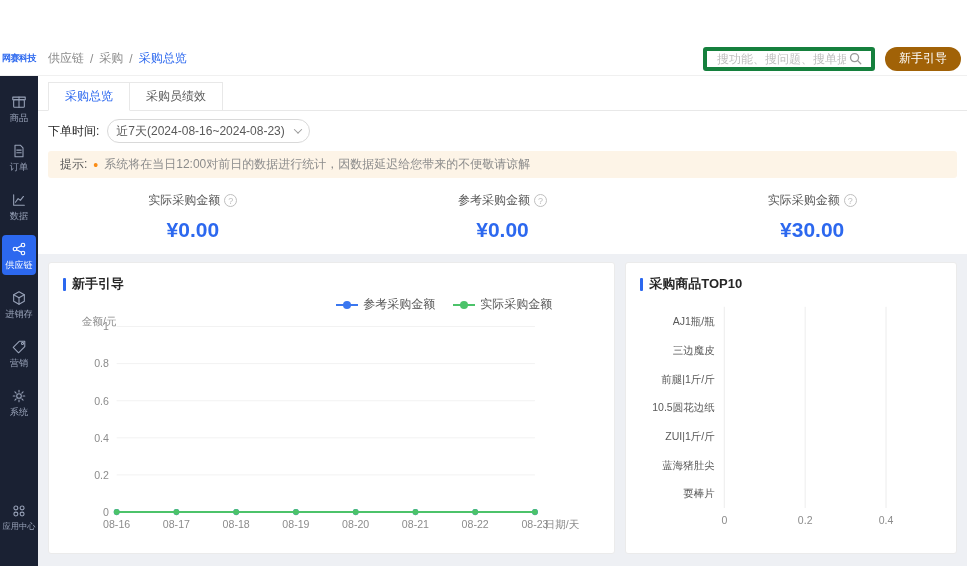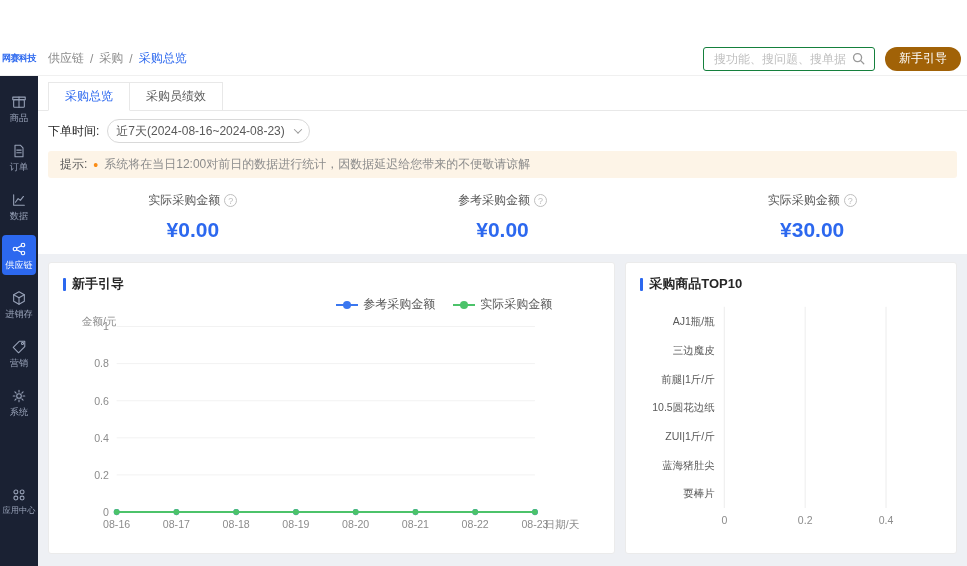--- a/index.html
+++ b/index.html
@@ -11,33 +11,33 @@
     font-size:12px; color:#333;
   }
   
   .topband { height:42px; background:#fff; }
   .topbar { height:34px; background:#fff; display:flex; align-items:center; border-bottom:1px solid #f0f0f0; }
   .logo { flex:0 0 38px; width:38px; text-align:center; font-size:9px; font-weight:bold; color:#2c68ef; letter-spacing:-0.5px; }
   .breadcrumb { margin-left:10px; display:flex; align-items:center; gap:6px; font-size:12px; color:#8c8c8c; }
   .bc-item { cursor:pointer; }
   .bc-item.active { color:#2c68ef; }
   .header-right { margin-left:auto; display:flex; align-items:center; gap:10px; padding-right:6px; }
-  .searchbox { display:flex; align-items:center; width:172px; height:24px; border:1px solid #15803d; border-radius:3px; background:#fff; padding:0 8px; }
+  .searchbox { display:flex; align-items:center; width:172px; height:24px; border:4px solid #15803d; border-radius:3px; background:#fff; padding:0 8px; }
   .searchbox input { border:none; outline:none; flex:1; min-width:0; font-size:12px; color:#333; font-family:inherit; }
   .searchbox input::placeholder { color:#bfbfbf; }
   .guide-btn { background:#a16207; color:#fff; border:none; border-radius:12px; height:24px; padding:0 14px; font-size:12px; cursor:pointer; font-family:inherit; }
   
   .app-row { display:flex; height:490px; }
   .sidebar { flex:0 0 38px; width:38px; background:#1a2133; display:flex; flex-direction:column; padding-top:12px; }
   .side-nav { display:flex; flex-direction:column; gap:9px; }
   .side-item { display:flex; flex-direction:column; align-items:center; gap:3px; color:#98a2b8; padding:6px 0 5px; margin:0 2px; border-radius:4px; cursor:pointer; }
   .side-item .sicon { width:16px; height:16px; stroke:currentColor; fill:none; stroke-width:1.2; stroke-linecap:round; stroke-linejoin:round; }
   .slabel { font-size:10px; line-height:1; white-space:nowrap; transform:scale(0.92); }
   .side-item.active { background:#2c68ef; color:#fff; }
-  .side-item.bottom { margin-top:auto; margin-bottom:46px; }
+  .side-item.bottom { margin-top:auto; margin-bottom:30px; }
   .side-item.bottom .slabel { font-size:9px; }
   .main { flex:1; min-width:0; background:#eef0f4; display:flex; flex-direction:column; }
   
   .tabs-row { background:#fff; display:flex; align-items:flex-end; padding:6px 10px 0; border-bottom:1px solid #e8e8e8; }
   .tab { font-size:12px; color:#595959; background:#fff; border:1px solid #e8e8e8; padding:5px 16px; margin-bottom:-1px; cursor:pointer; }
   .tab + .tab { border-left:none; }
   .tab.active { color:#2c68ef; border-bottom-color:#fff; }
   
   .white-block { background:#fff; padding-bottom:12px; }
   .filter-row { display:flex; align-items:center; gap:8px; padding:8px 10px 6px; }

